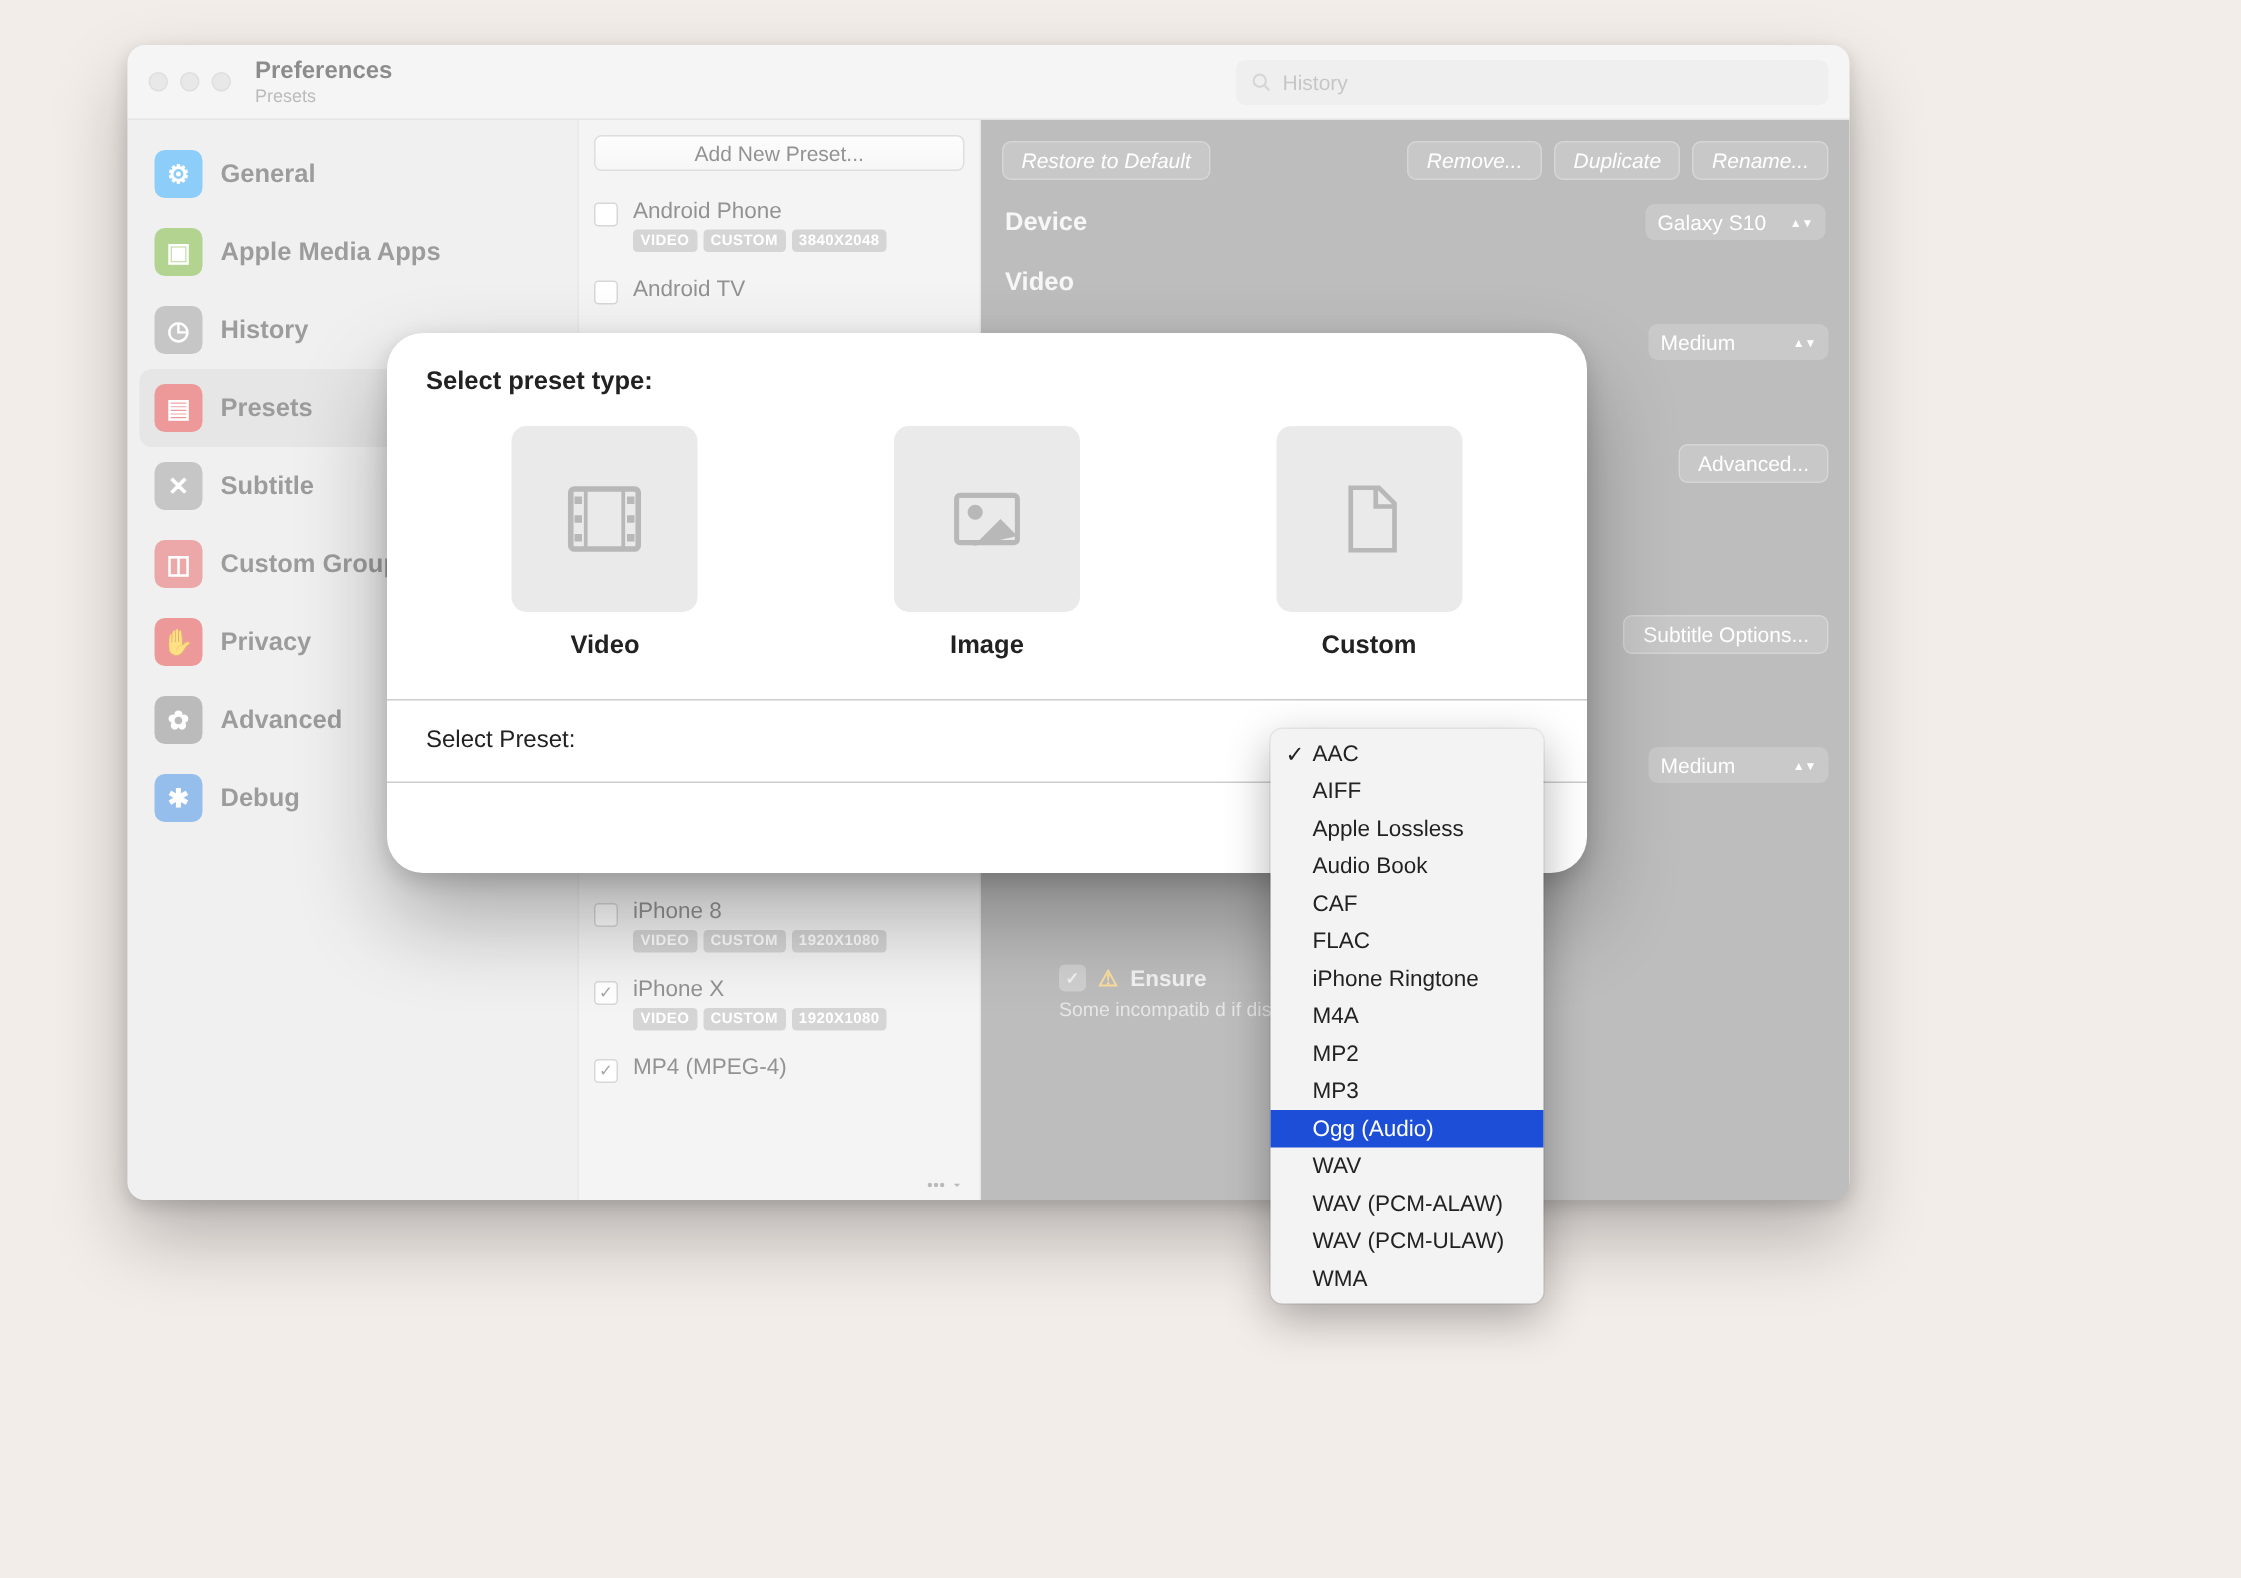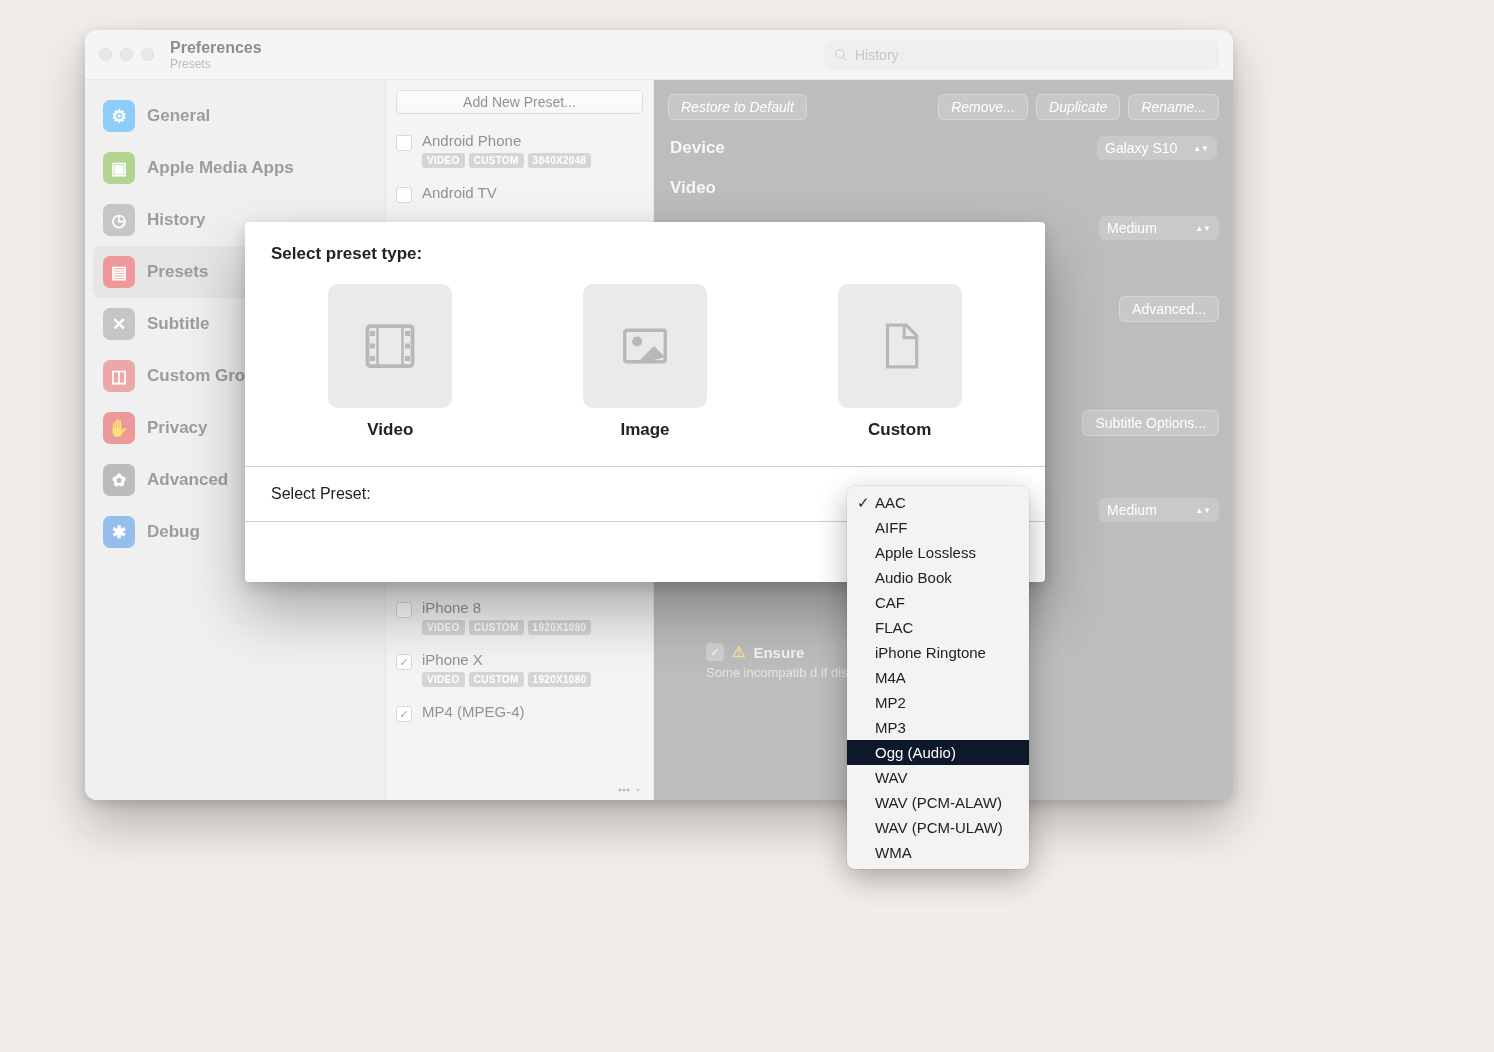--- a/index.html
+++ b/index.html
@@ -139,25 +139,25 @@
   position: absolute;
   left: 85px; top: 30px;
   width: 1148px; height: 770px;
   background: rgba(255,255,255,0.42);
   border-radius: 12px;
   pointer-events: none;
 }
 
 .modal {
   position: absolute;
-  left: 245px;
+  left: 258px;
   top: 222px;
   width: 800px;
   background: #fff;
-  border-radius: 4px;
+  border-radius: 24px;
   box-shadow: 0 30px 60px rgba(0,0,0,0.3), 0 5px 15px rgba(0,0,0,0.15);
   overflow: hidden;
 }
 .modal h3 { font-size:17px; font-weight:700; color:#222; padding:22px 26px 12px; }
 .typerow { display:flex; justify-content:space-around; padding: 0 18px 18px; }
 .typecard {
   display:flex; flex-direction:column; align-items:center; gap:12px;
   padding: 8px; border-radius:10px; width:170px;
 }
 .typecard.sel { background:#d5d5d5; border:1px solid #b5b5b5; }
@@ -178,21 +178,21 @@
   width: 182px;
   background: #f3f3f3;
   border-radius: 8px;
   box-shadow: 0 10px 30px rgba(0,0,0,0.3), 0 0 0 1px rgba(0,0,0,0.06);
   padding: 4px 0;
   font-size: 15px;
   color: #222;
 }
 .dd-item { padding: 4px 14px 4px 28px; position:relative; white-space:nowrap;}
 .dd-item.chk::before { content:"✓"; position:absolute; left:10px; }
-.dd-item.hl { background:#0f172a; color:#fff; }
+.dd-item.hl { background:#1d4ed8; color:#fff; }
 </style>
 </head>
 <body>
 
 <div class="window">
   <div class="titlebar">
     <div class="traffic-lights">
       <div class="tl"></div>
       <div class="tl"></div>
       <div class="tl"></div>

